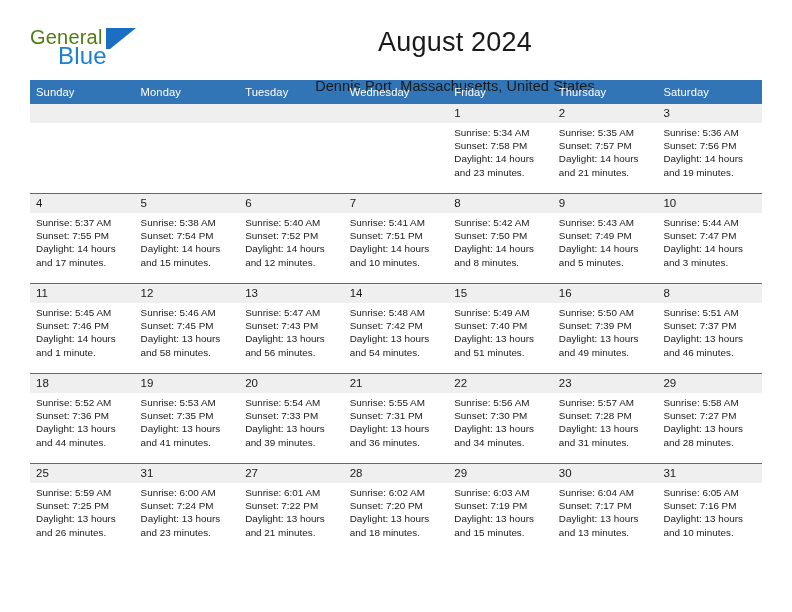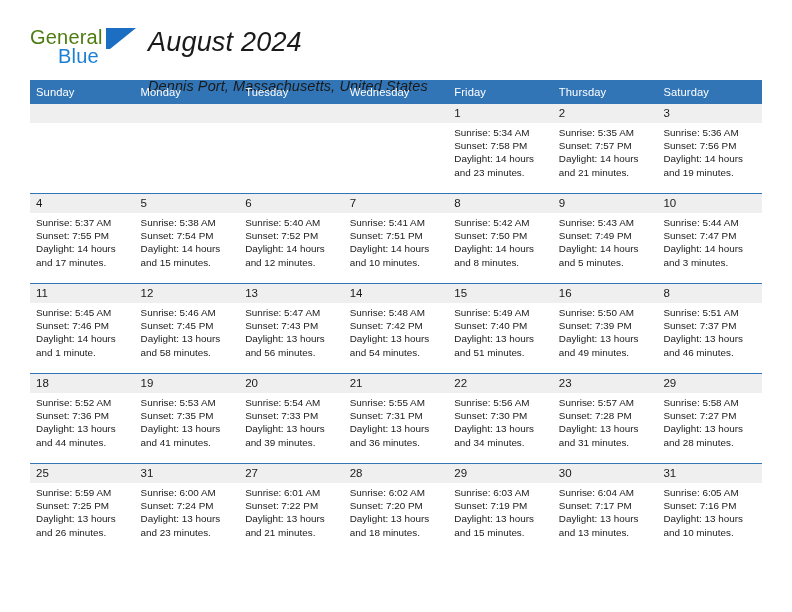--- a/index.html
+++ b/index.html
@@ -43,21 +43,21 @@
     top: 0;
     font-size: 20px;
     letter-spacing: .2px;
     color: #4d7c0f;
     line-height: 22px;
   }
   .logo-blue {
     position: absolute;
     left: 28px;
     top: 19px;
-    font-size: 20px;
+    font-size: 24px;
     letter-spacing: .2px;
     color: #1b7fd4;
     line-height: 22px;
   }
   .logo-mark {
     position: absolute;
     left: 76px;
     top: 2px;
     width: 30px;
     height: 21px;
@@ -74,23 +74,22 @@
     position: absolute;
     left: 4px;
     top: 0;
     width: 0;
     height: 0;
     border-top: 21px solid #1b6ec2;
     border-right: 26px solid transparent;
   }
 
   .titles {
-    text-align: left;
+    text-align: center;
     flex: 1 1 auto;
-    font-style: italic;
   }
   .cal-title {
     font-size: 27px;
     font-weight: normal;
     color: #1a1a1a;
     line-height: 32px;
     letter-spacing: .2px;
   }
   .cal-subtitle {
     font-size: 14.5px;

